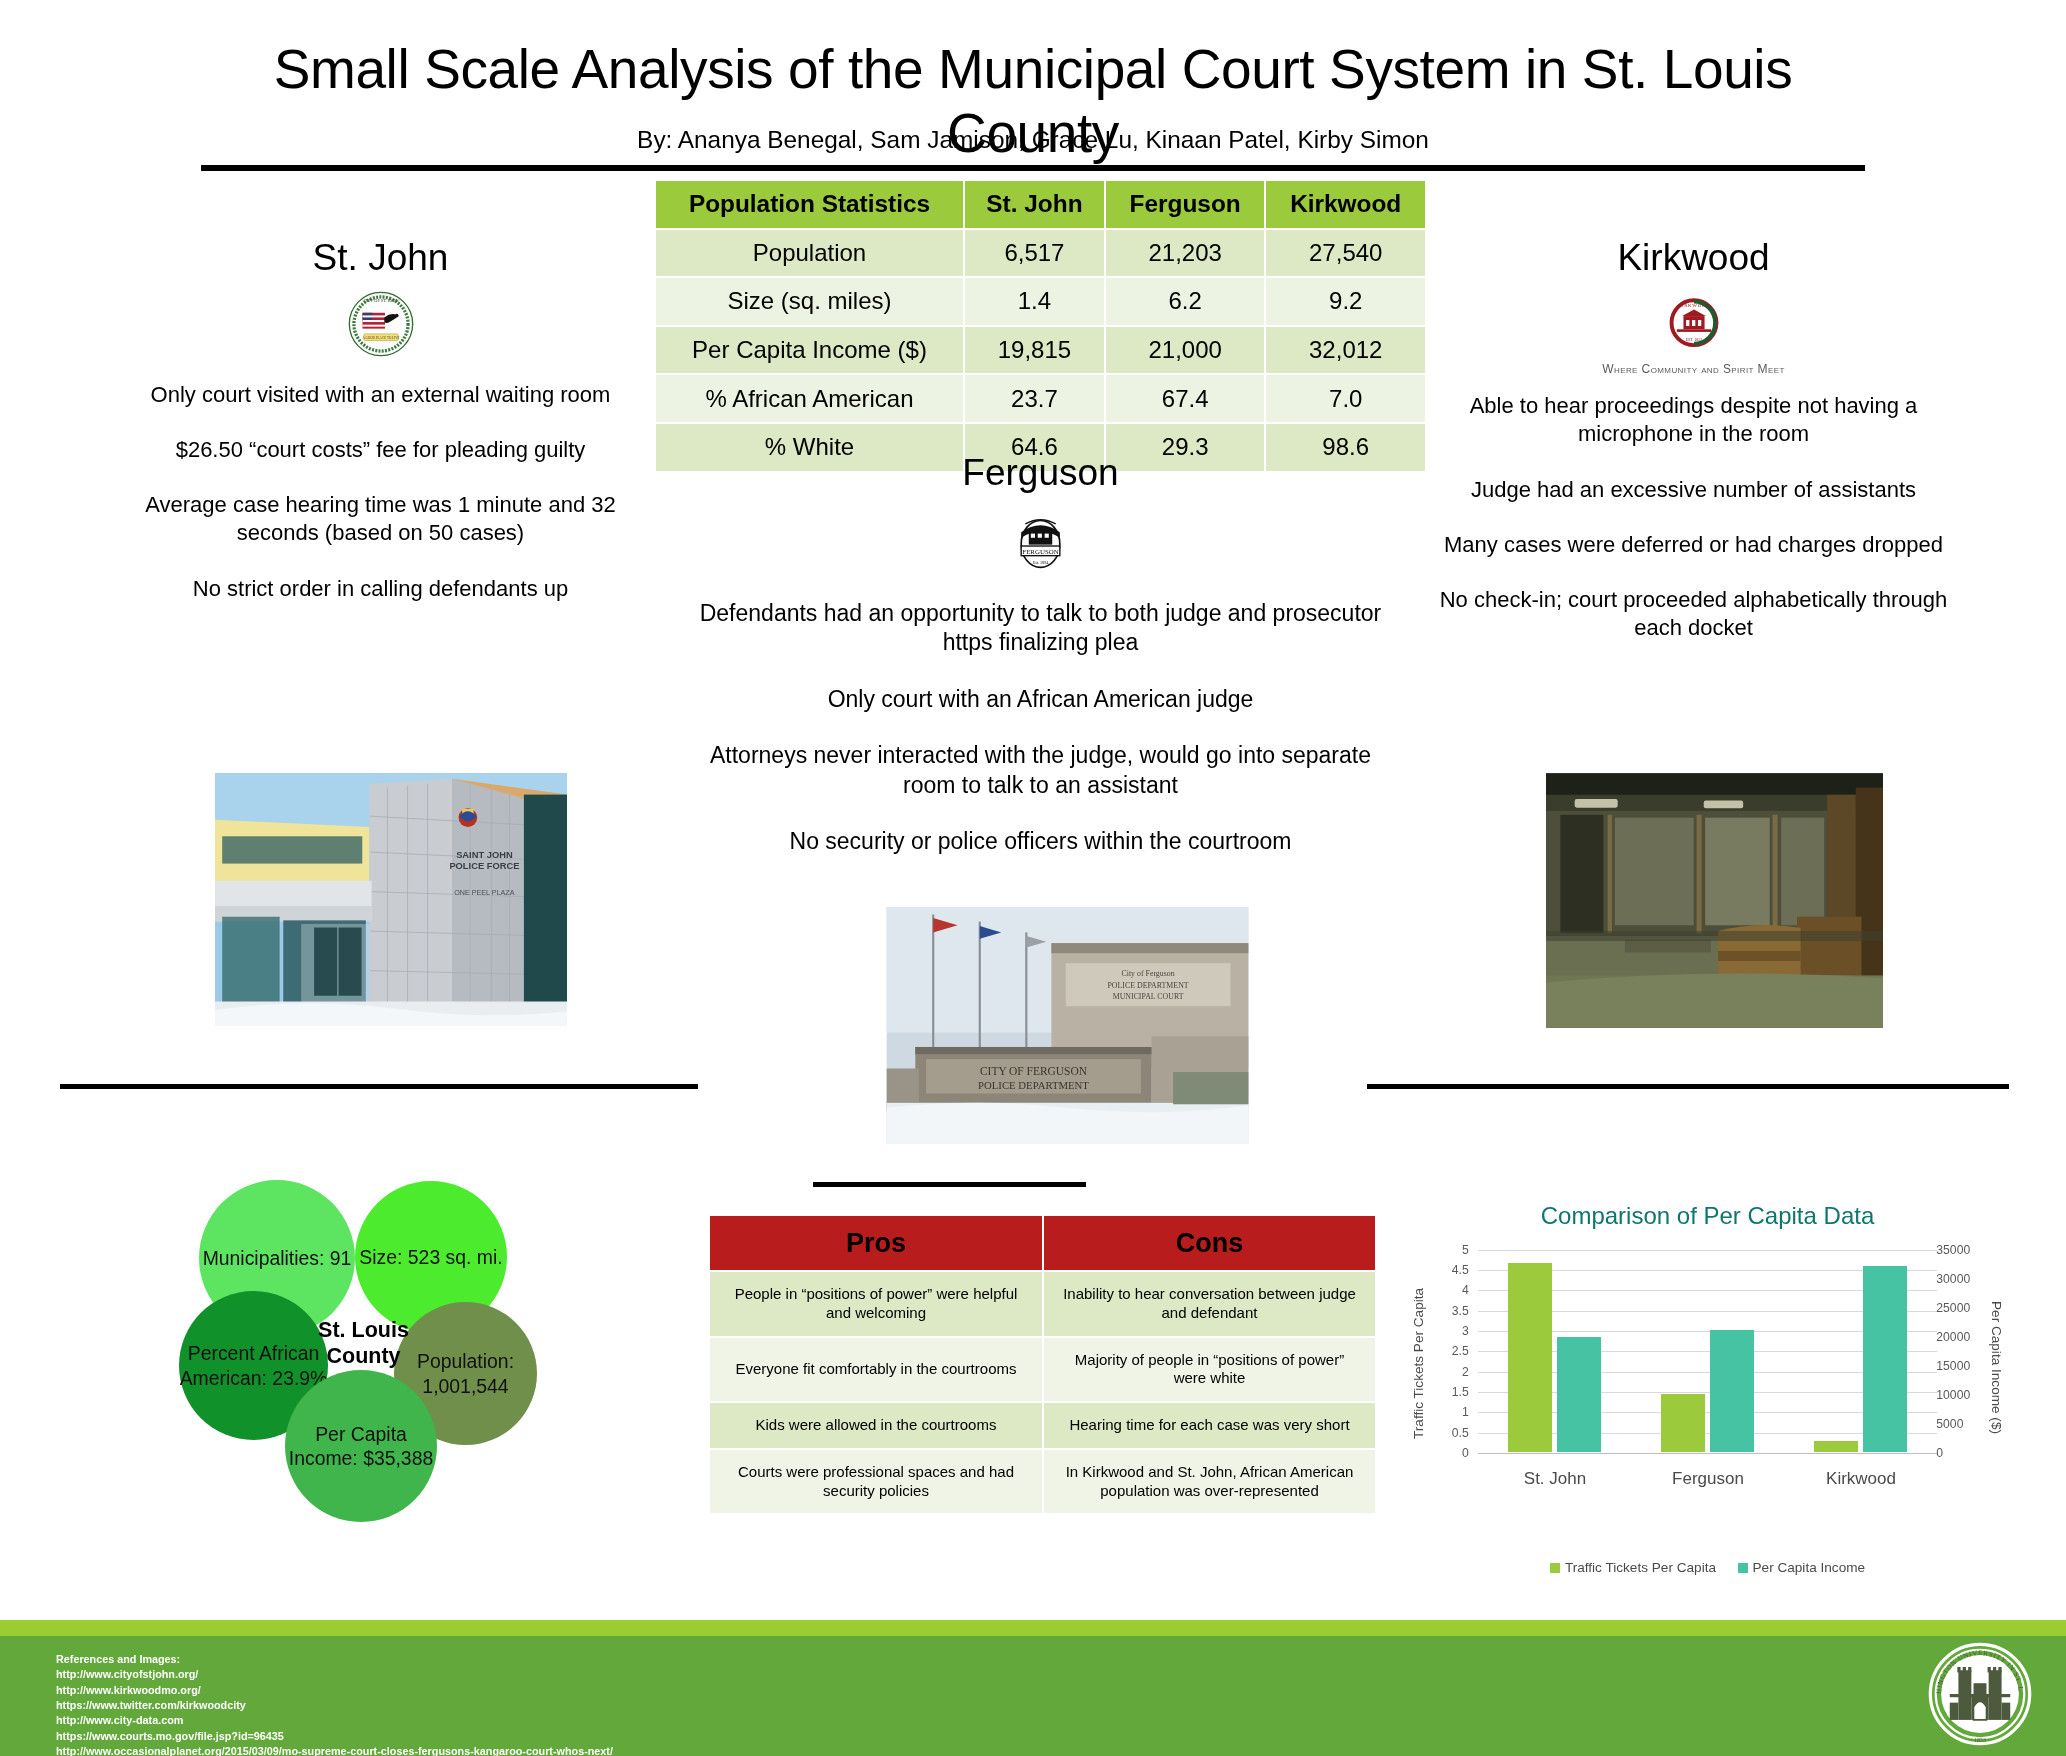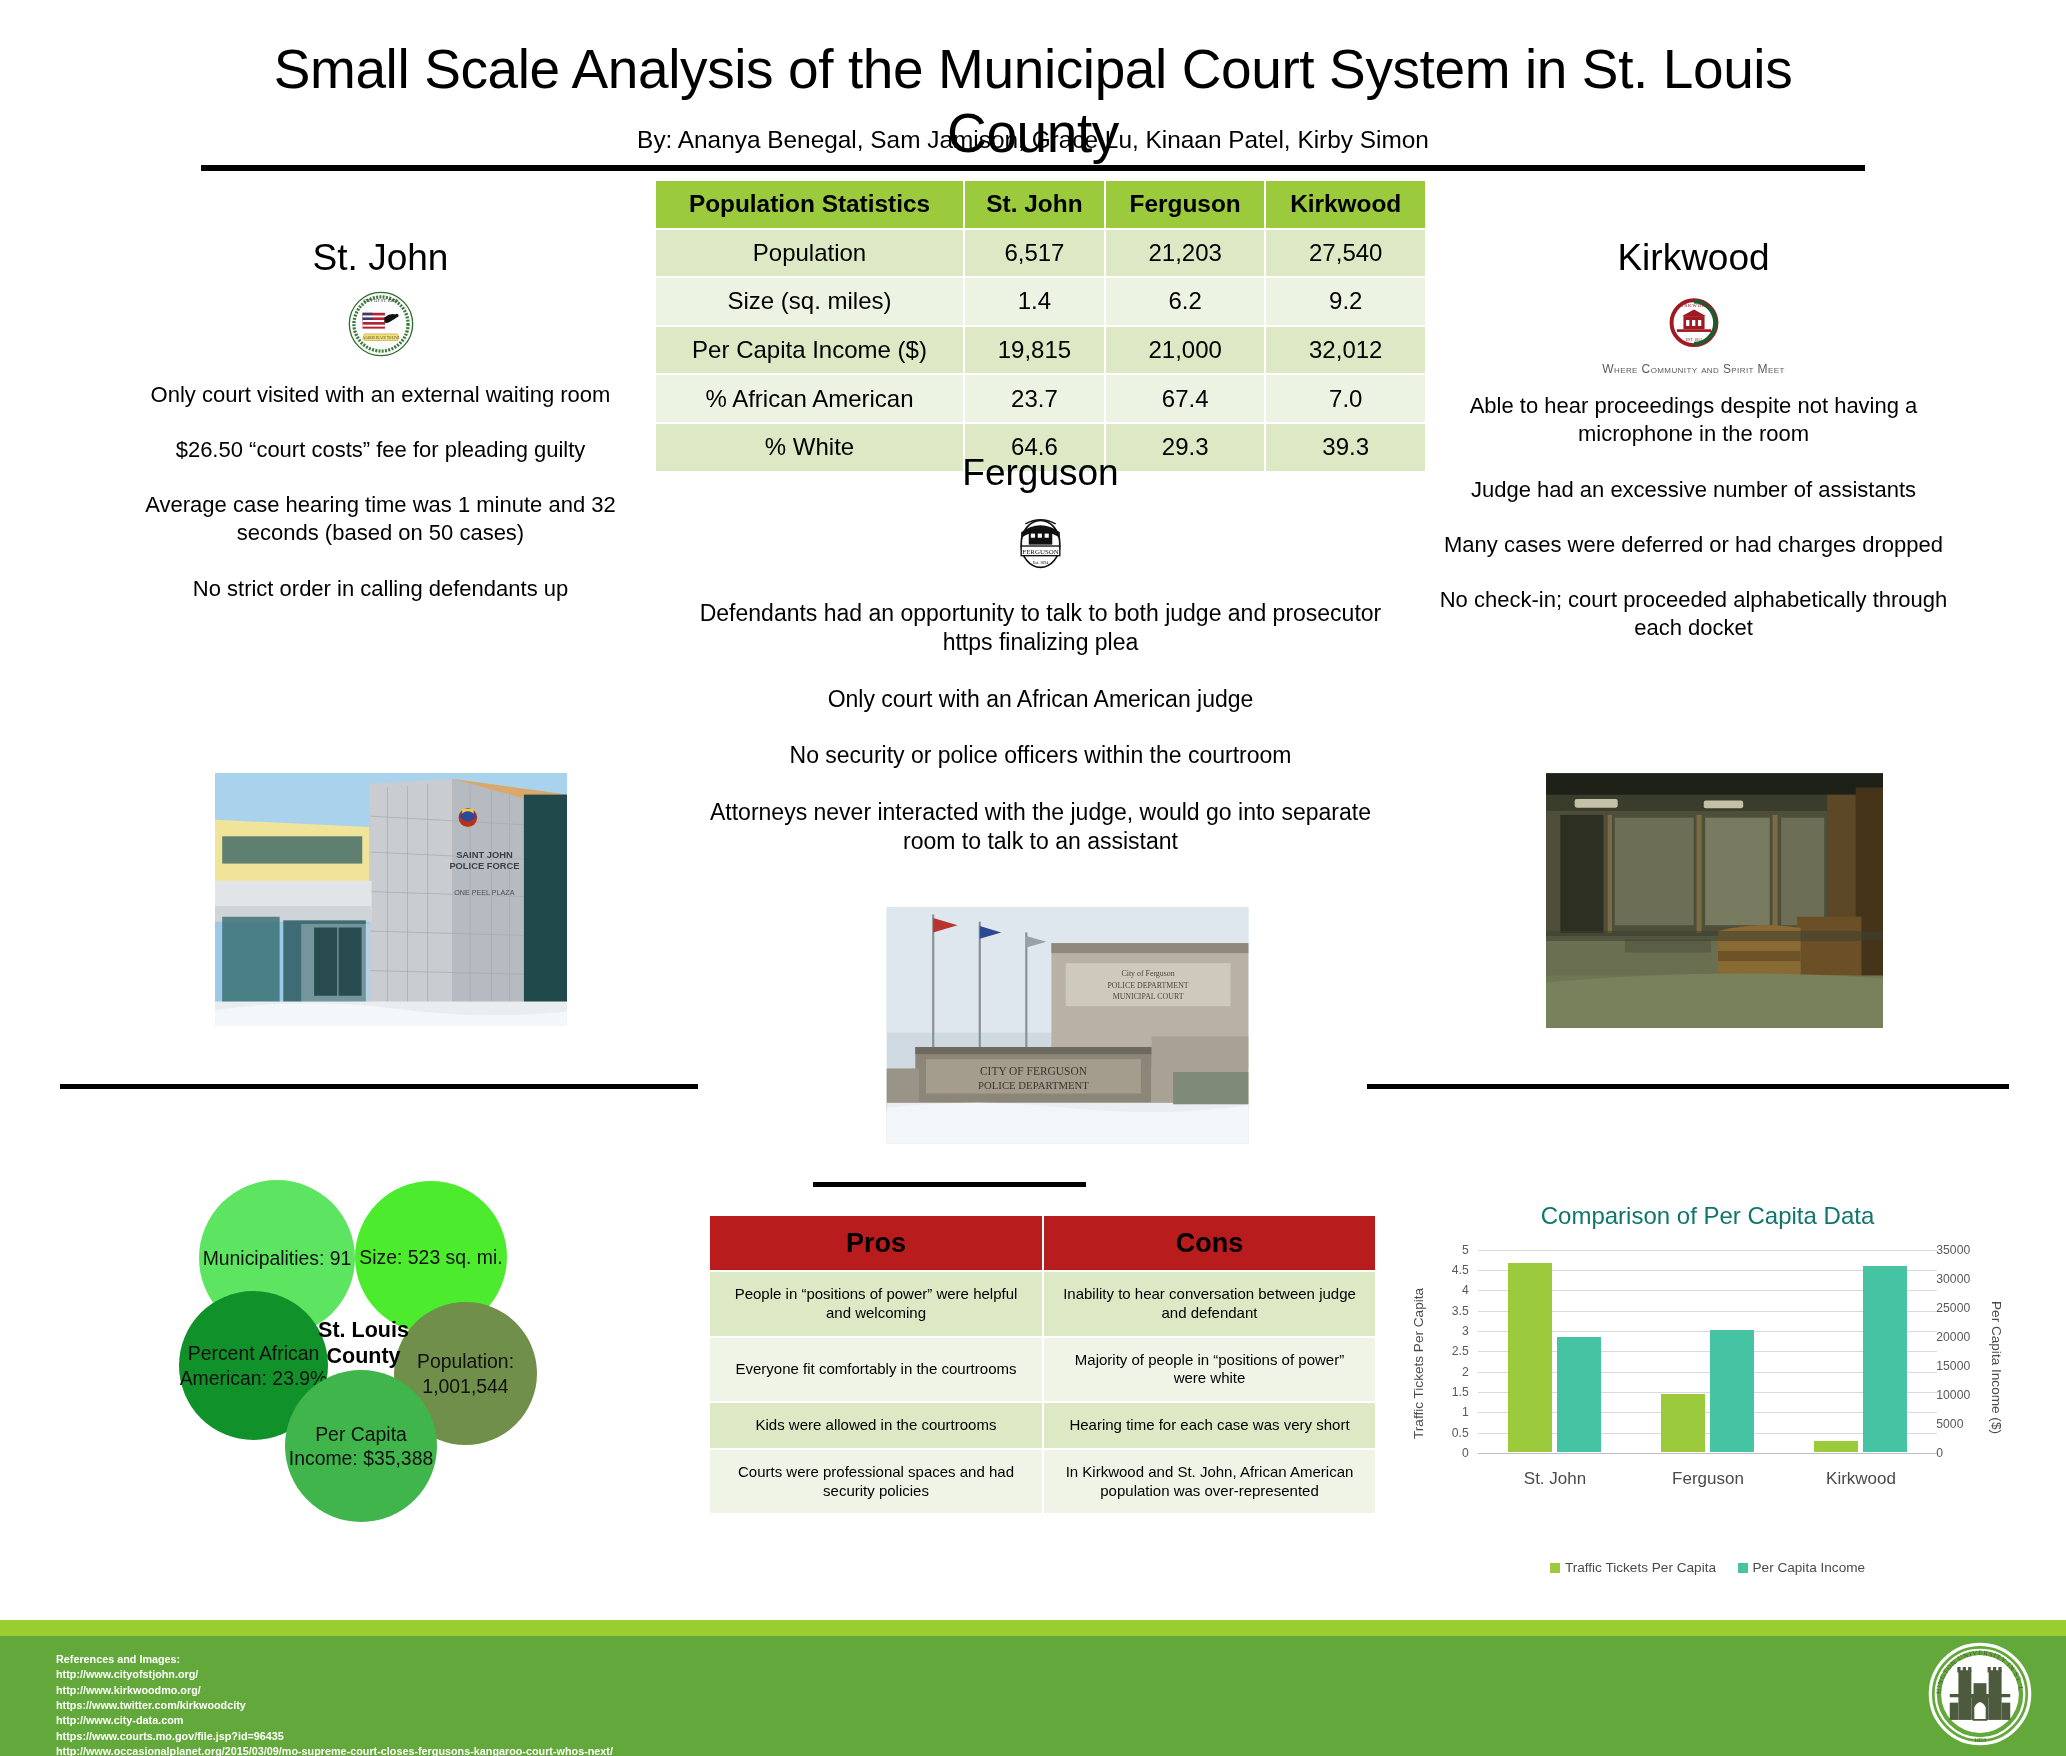--- a/index.html
+++ b/index.html
@@ -178,21 +178,21 @@
       <tr>
         <td>% African American</td>
         <td>23.7</td>
         <td>67.4</td>
         <td>7.0</td>
       </tr>
       <tr>
         <td>% White</td>
         <td>64.6</td>
         <td>29.3</td>
-        <td>39.3</td>
+        <td>98.6</td>
       </tr>
     </tbody>
   </table>
 
   <div class="colL">
     <div class="col-head">St. John</div>
     <div class="seal-wrap">
       <svg width="66" height="66" viewBox="0 0 100 100">
         <circle cx="50" cy="50" r="48" fill="#fdfdfd" stroke="#2f6b2f" stroke-width="2"></circle>
         <circle cx="50" cy="50" r="41" fill="none" stroke="#3c7a3c" stroke-width="5" stroke-dasharray="3 2"></circle>
@@ -272,22 +272,22 @@
         <rect x="46" y="40" width="6" height="6" fill="#fff"></rect>
         <rect x="56" y="40" width="6" height="6" fill="#fff"></rect>
         <rect x="22" y="58" width="56" height="14" fill="#fff" stroke="#111" stroke-width="2"></rect>
         <text x="50" y="69" font-size="10" text-anchor="middle" font-family="Liberation Serif, serif" fill="#111">FERGUSON</text>
         <text x="50" y="84" font-size="6" text-anchor="middle" font-family="Liberation Serif, serif" fill="#111">Est. 1894</text>
       </svg>
     </div>
     <div class="col-body">
       <p>Defendants had an opportunity to talk to both judge and prosecutor https finalizing plea</p>
       <p>Only court with an African American judge</p>
+      <p>Attorneys never interacted with the judge, would go into separate room to talk to an assistant</p>
       <p>No security or police officers within the courtroom</p>
-      <p>Attorneys never interacted with the judge, would go into separate room to talk to an assistant</p>
     </div>
   </div>
 
   <div class="photo" style="left:872px; top:893px; width:391px; height:265px; background:#ffffff;">
     <svg width="391" height="265" viewBox="0 0 545 370">
       <rect width="545" height="370" fill="#ffffff"></rect>
       <rect x="20" y="20" width="505" height="330" fill="#cfd9e2"></rect>
       <rect x="20" y="20" width="505" height="175" fill="#dfe7ee"></rect>
       <g stroke="#8a8f95" stroke-width="3">
         <line x1="85" y1="30" x2="85" y2="250"></line>

